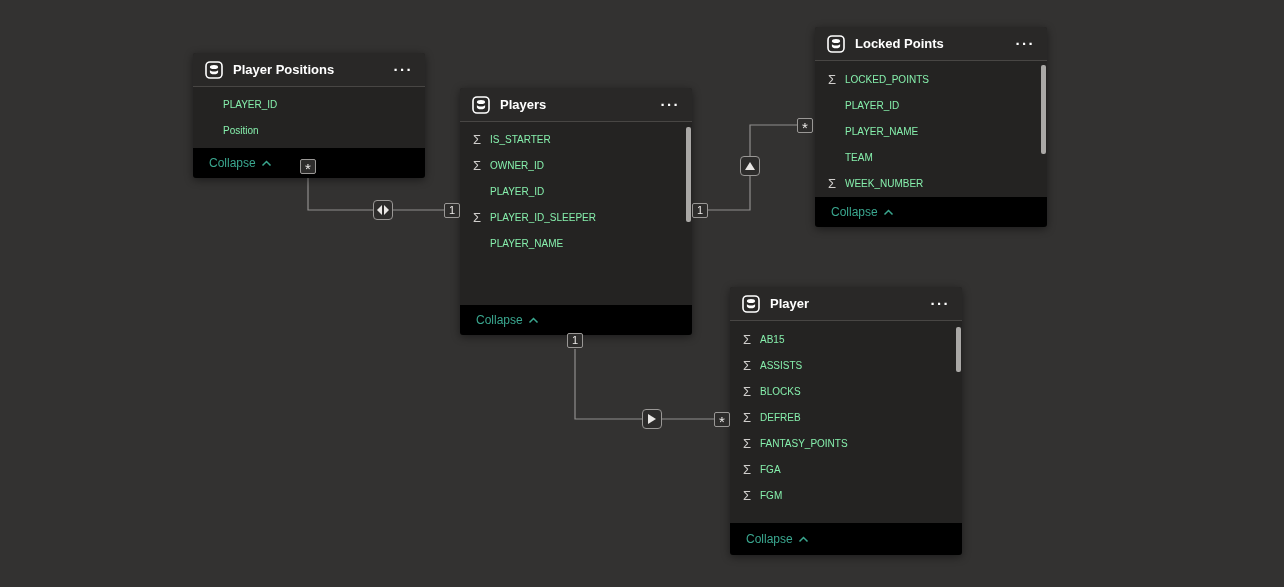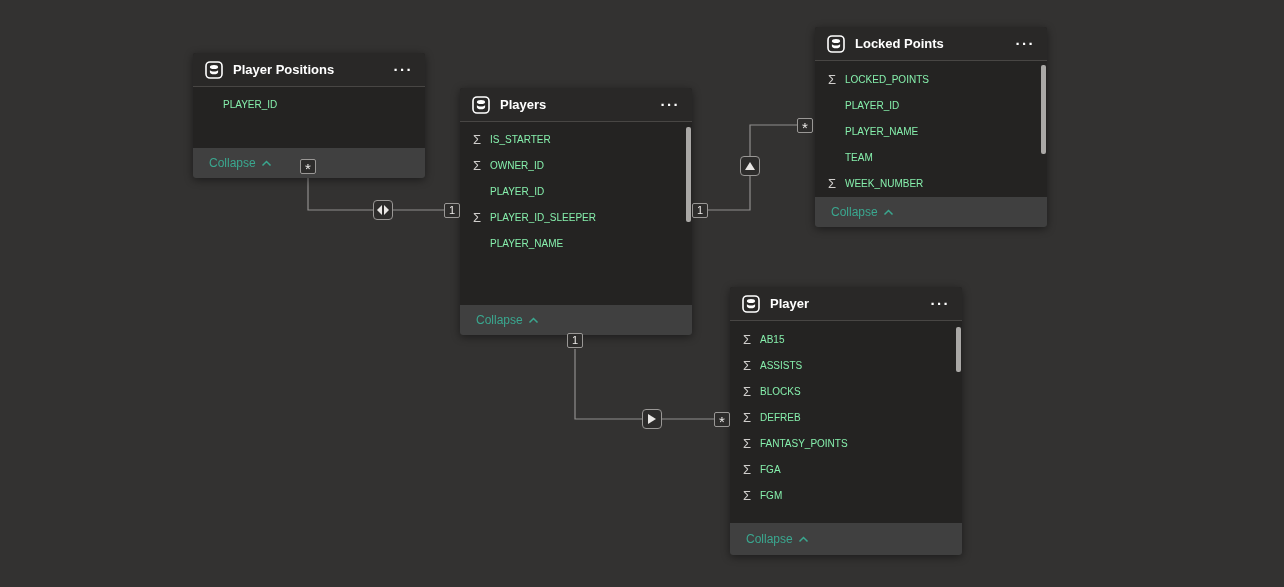--- a/index.html
+++ b/index.html
@@ -34,21 +34,21 @@
     line-height:10px; cursor:pointer; padding:0 2px; flex:0 0 auto;
   }
   .card-body { position:absolute; left:0; right:0; top:34px; bottom:0; overflow:hidden; }
   .frow { height:26px; display:flex; align-items:center; padding-left:13px; }
   .sig {
     width:17px; flex:0 0 17px; color:#d0cecc; font-size:13px; text-align:left;
   }
   .fn { color:#86efac; font-size:10px; white-space:nowrap; }
   .card-footer {
     position:absolute; left:0; right:0; bottom:0; height:30px; z-index:3;
-    background:#404040; border-radius:0 0 3px 3px;
+    background:#000000; border-radius:0 0 3px 3px;
     display:flex; align-items:center; padding-left:16px;
     color:#3aa78f; font-size:12px; cursor:pointer;
   }
   .card-footer .chev { margin-left:5px; display:block; }
   .sb-thumb {
     position:absolute; right:1px; width:5px; background:#aaa8a6; border-radius:2px; z-index:2;
   }
 
   
   .card-marker {
@@ -81,20 +81,24 @@
         <ellipse cx="9" cy="6" rx="4.1" ry="2.1" fill="#ffffff"></ellipse>
         <path d="M4.9 9.2 v2 c0 1.2 1.8 2.1 4.1 2.1 s4.1-.9 4.1-2.1 v-2 c-.9 .9-2.4 1.4-4.1 1.4 s-3.2-.5-4.1-1.4 Z" fill="#ffffff"></path>
       </svg>
       <span class="card-title">Player Positions</span>
       <span class="more-btn">···</span>
     </div>
     <div class="card-body" style="padding-top:4px">
       <div class="frow">
           <span class="sig"></span>
           <span class="fn">PLAYER_ID</span>
+        </div>
+      <div class="frow">
+          <span class="sig"></span>
+          <span class="fn">Position</span>
         </div>
     </div>
     <div class="card-footer">
       <span>Collapse</span>
       <svg class="chev" width="11" height="7" viewBox="0 0 11 7">
         <path d="M1.5 5.5 L5.5 1.5 L9.5 5.5" fill="none" stroke="#3aa78f" stroke-width="1.5"></path>
       </svg>
     </div>
   </div>
 

